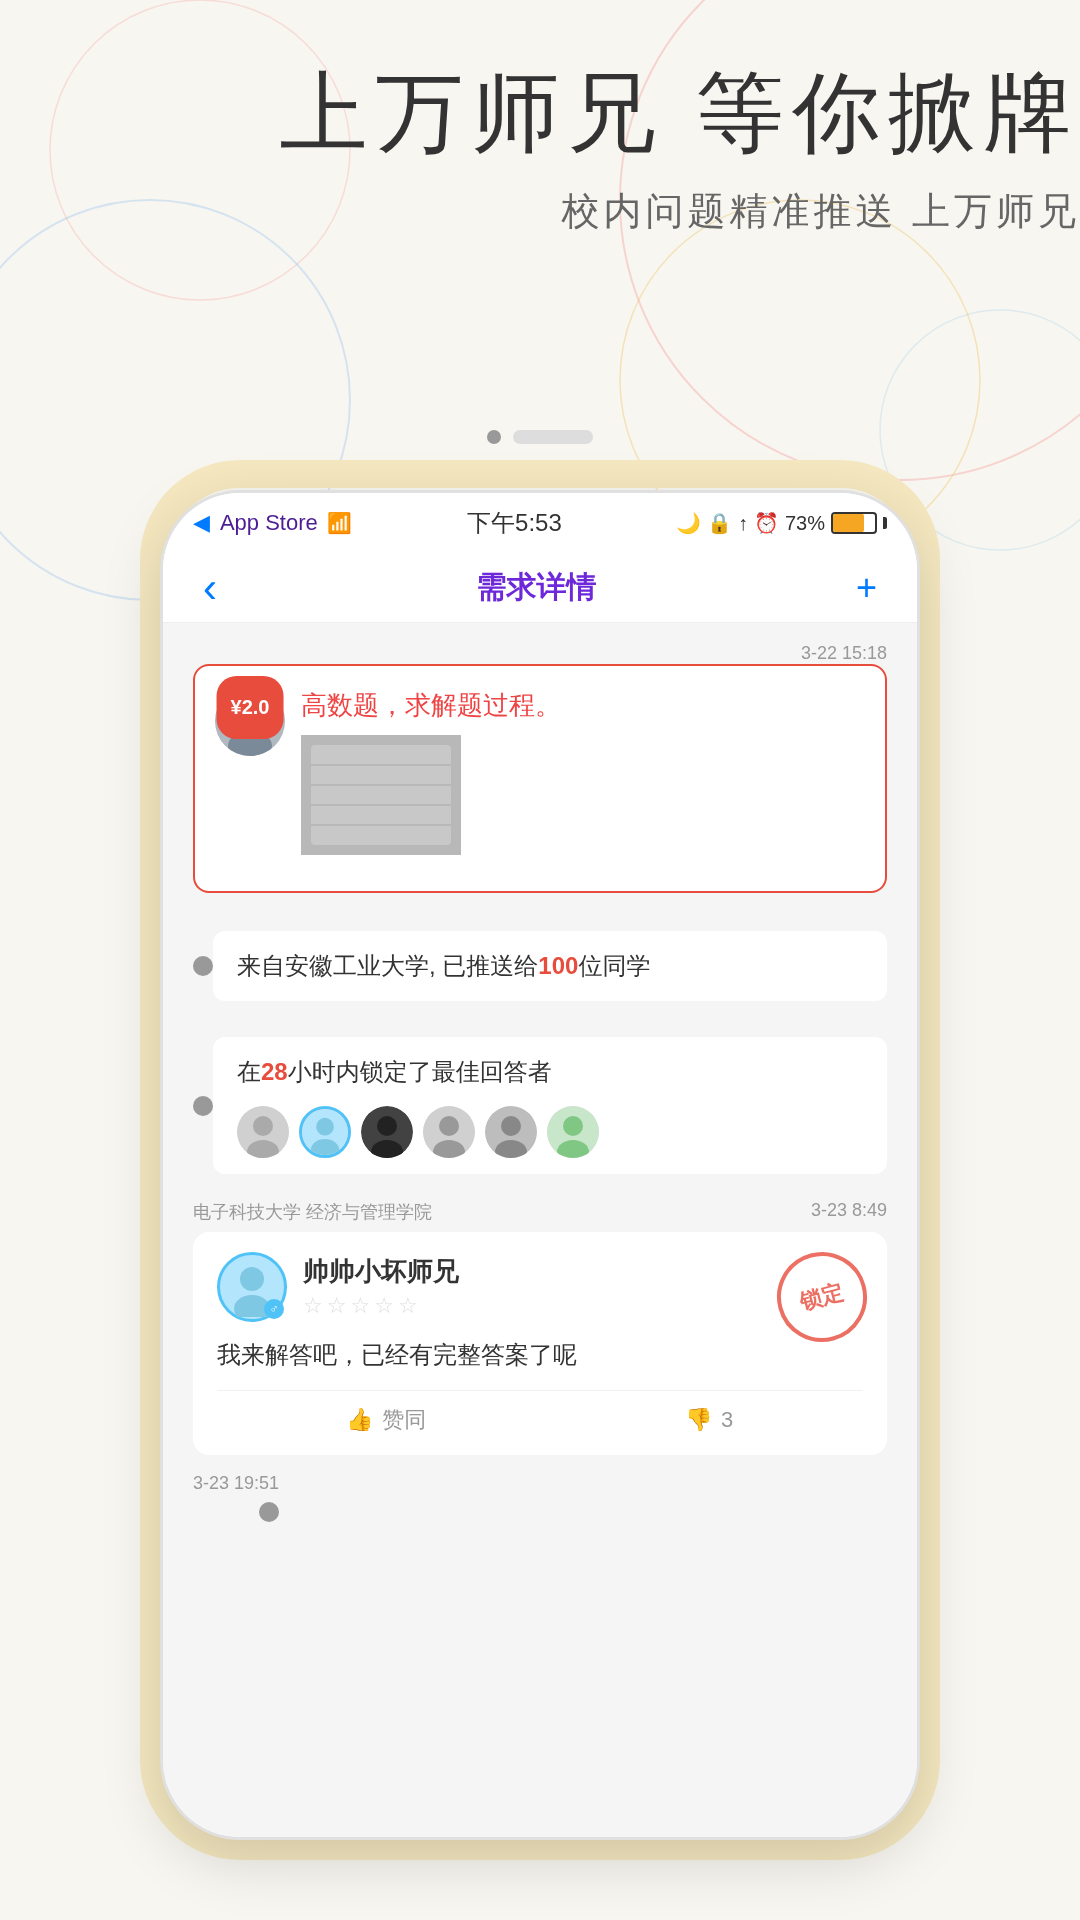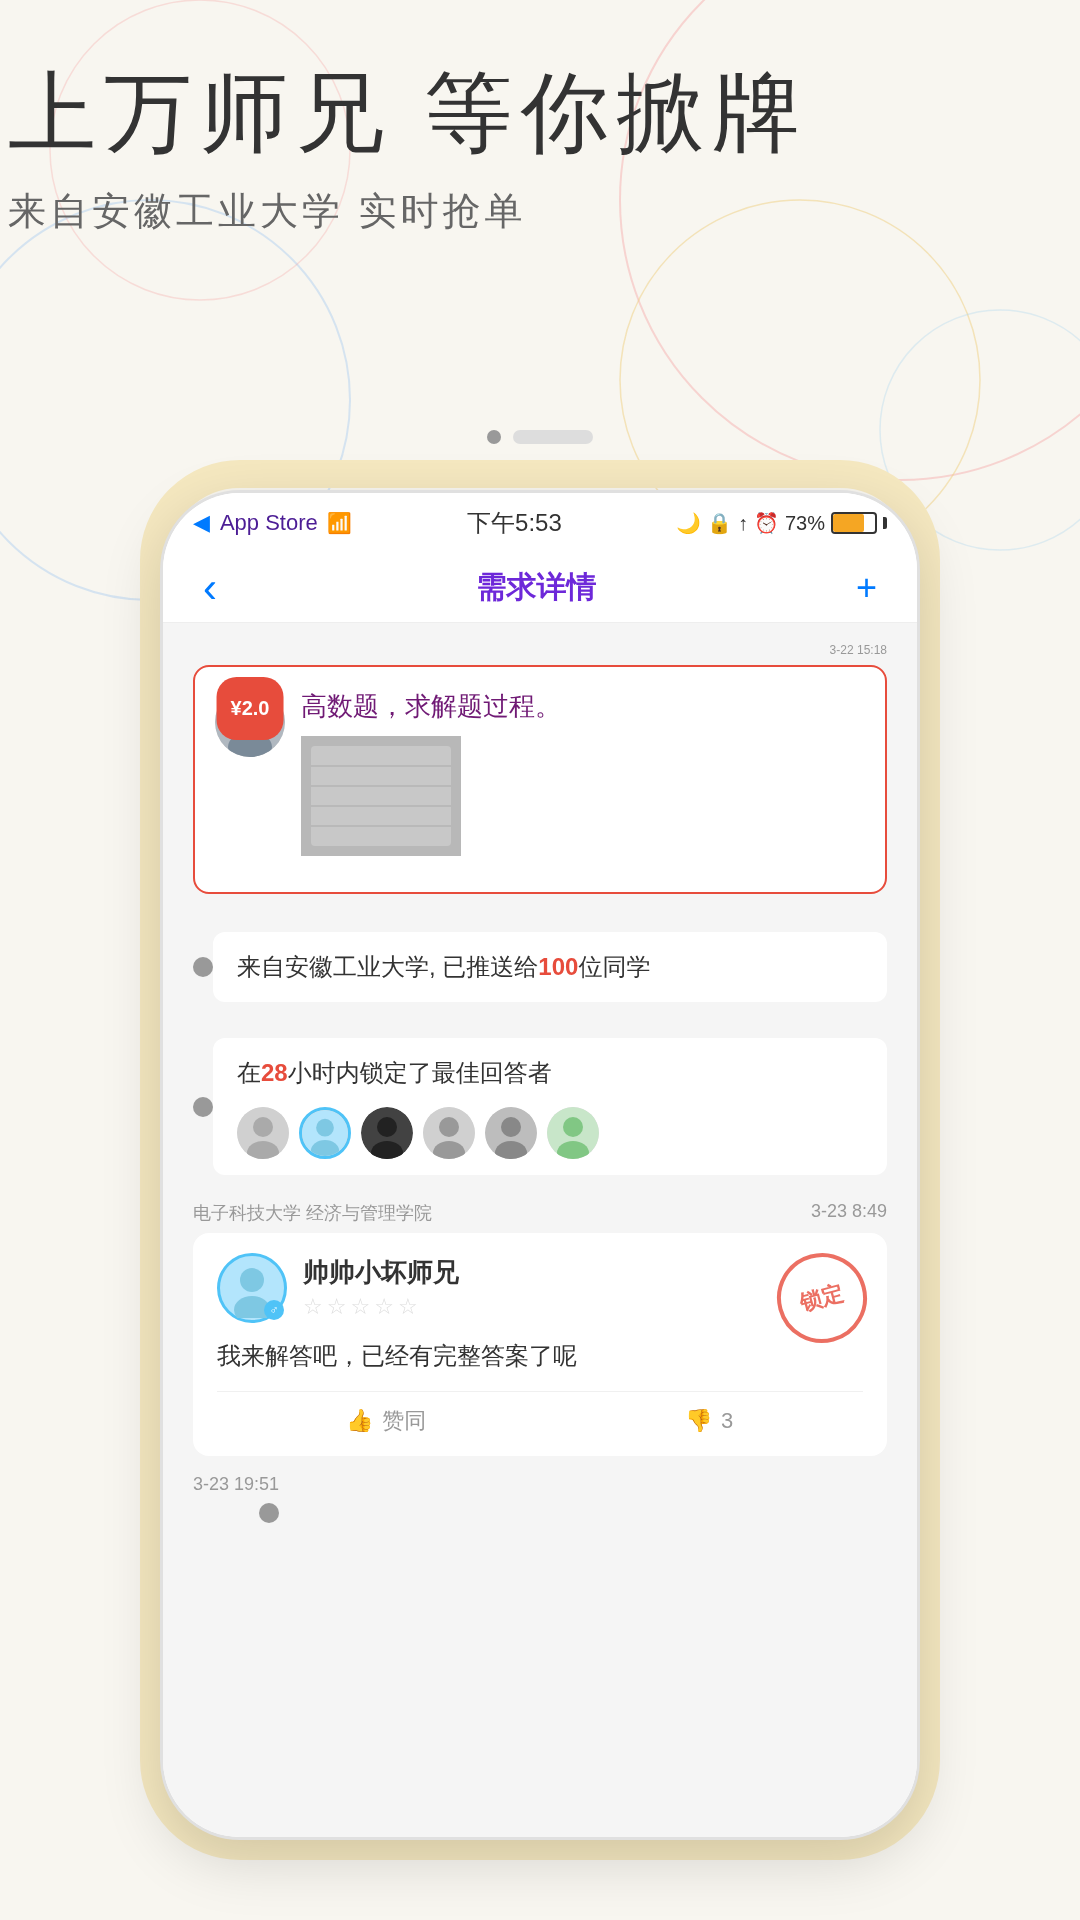--- a/index.html
+++ b/index.html
@@ -11,21 +11,21 @@
       font-family: -apple-system, 'PingFang SC', 'Hiragino Sans GB', sans-serif;
       overflow: hidden;
       position: relative;
     }
 
     
     .hero-section {
       position: absolute;
       top: 60px;
       left: 8px; right: 0;
-      text-align: left;
+      text-align: right;
       z-index: 2;
     }
 
     .hero-title {
       font-size: 88px;
       font-weight: 300;
       color: #333;
       letter-spacing: 8px;
       line-height: 1.2;
     }
@@ -195,23 +195,22 @@
     }
 
     
     .question-card-wrapper {
       padding: 20px 30px;
       position: relative;
     }
 
     .timestamp-right {
       text-align: right;
-      font-size: 12px;
+      font-size: 18px;
       color: #999;
-      margin-bottom: 8px;
     }
 
     .question-card {
       background: #fff;
       border-radius: 16px;
       border: 2px solid #e74c3c;
       padding: 20px;
       position: relative;
     }
 
@@ -247,21 +246,21 @@
       color: #fff;
       font-size: 20px;
       font-weight: 600;
       padding: 20px 14px;
       border-radius: 20px;
       white-space: nowrap;
     }
 
     .question-text {
       font-size: 26px;
-      color: #701a75;
+      color: #ef4444;
       font-weight: 500;
       line-height: 1.5;
     }
 
     .question-image {
       width: 160px;
       height: 120px;
       background: #c0c0c0;
       border-radius: 8px;
       margin-top: 10px;
@@ -479,21 +478,21 @@
 <svg class="bg-svg" viewBox="0 0 1080 1920" xmlns="http://www.w3.org/2000/svg">
   <circle cx="900" cy="200" r="280" fill="none" stroke="#f5a0a0" stroke-width="2" opacity="0.4"></circle>
   <circle cx="150" cy="400" r="200" fill="none" stroke="#a0c8f0" stroke-width="2" opacity="0.4"></circle>
   <circle cx="800" cy="380" r="180" fill="none" stroke="#f0d080" stroke-width="1.5" opacity="0.5"></circle>
   <circle cx="200" cy="150" r="150" fill="none" stroke="#f5a0a0" stroke-width="1.5" opacity="0.3"></circle>
   <circle cx="1000" cy="430" r="120" fill="none" stroke="#a0d0f0" stroke-width="1.5" opacity="0.3"></circle>
 </svg>
 
 <div class="hero-section">
   <div class="hero-title">上万师兄 等你掀牌</div>
-  <div class="hero-subtitle">来自安徽工业大学  实时抢单</div>
+  <div class="hero-subtitle">校内问题精准推送  上万师兄</div>
 </div>
 
 <div class="pagination">
   <div class="dot active"></div>
   <div class="dot-bar"></div>
 </div>
 
 <div class="phone-outer"></div>
 
 <div class="phone-mockup">

